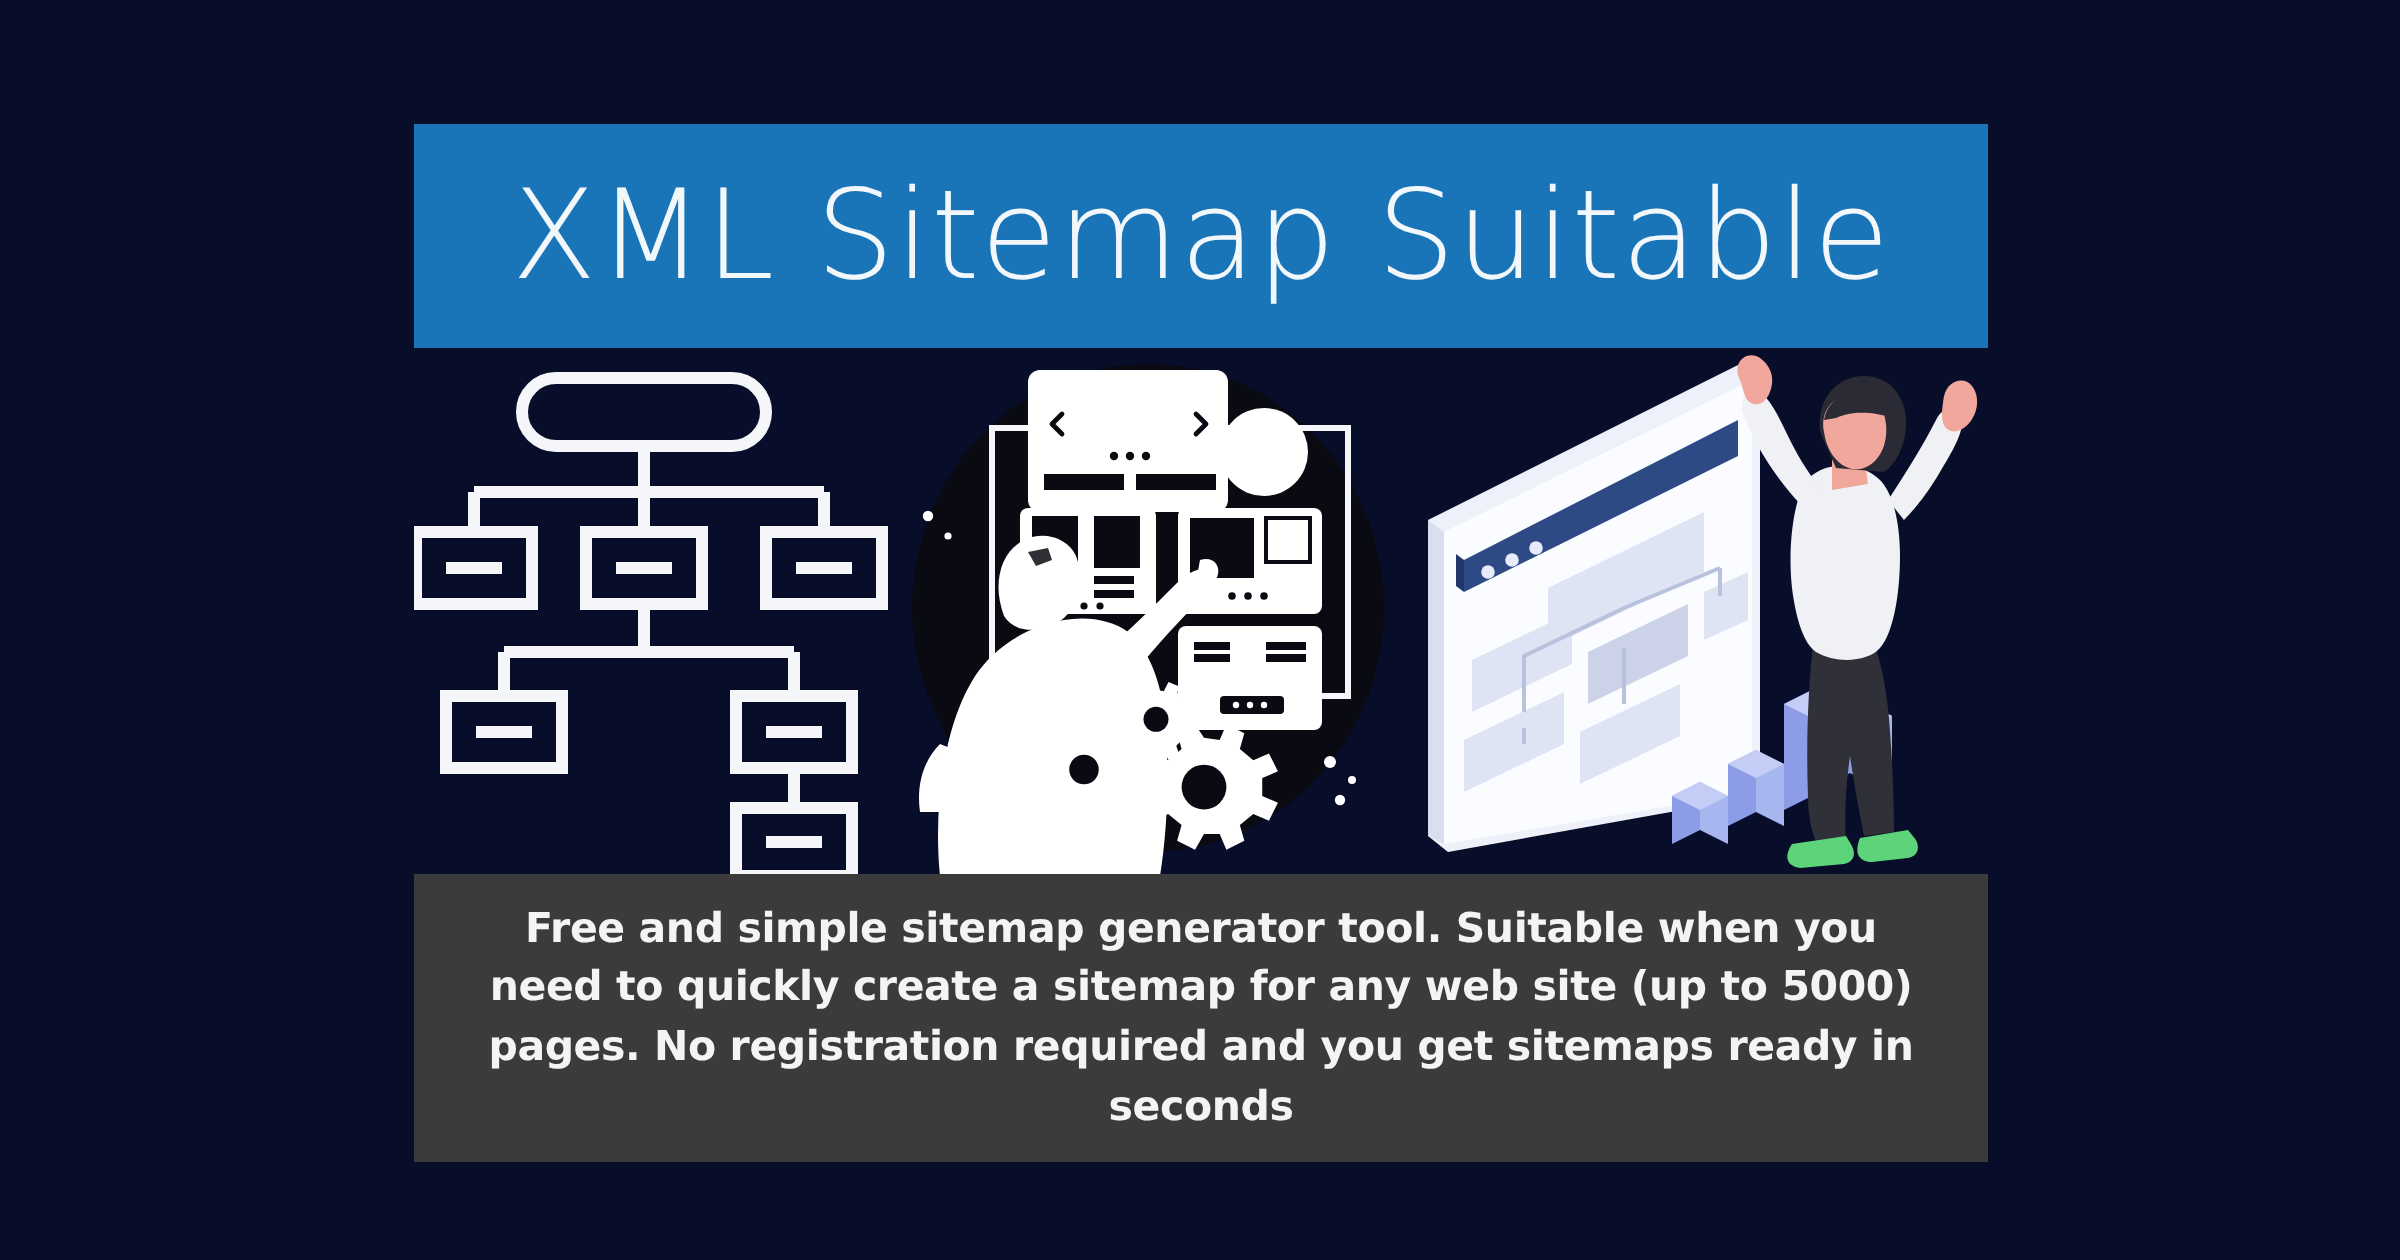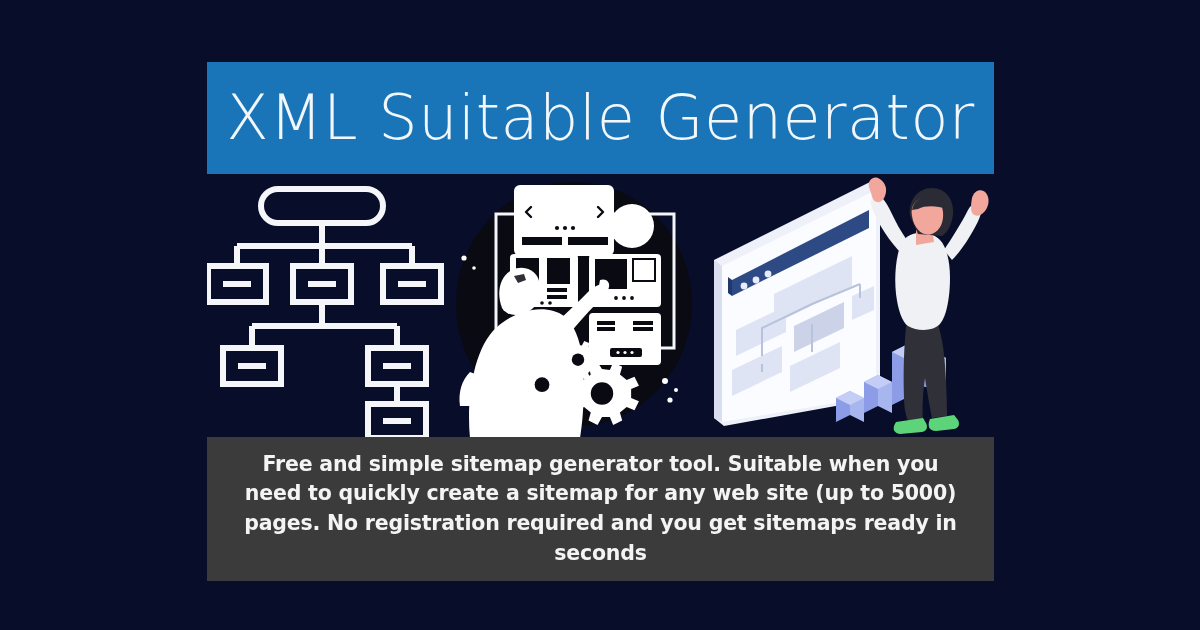--- a/index.html
+++ b/index.html
@@ -87,21 +87,21 @@
     text-align: center;
     letter-spacing: -0.2px;
   }
 </style>
 </head>
 <body>
 
 <div id="poster">
 
   <div id="title-banner">
-    <div id="title-text">XML Suitable Generator</div>
+    <div id="title-text">XML Sitemap Suitable</div>
   </div>
 
   <div id="illustrations">
 
     <div class="panel" id="panel-tree">
       <svg width="245" height="262" viewBox="0 0 245 262" aria-hidden="true">
         <g stroke="#f4f6fa" fill="none" stroke-width="6">
 
           <rect x="54" y="13" width="122" height="34" rx="17" ry="17"></rect>
 

